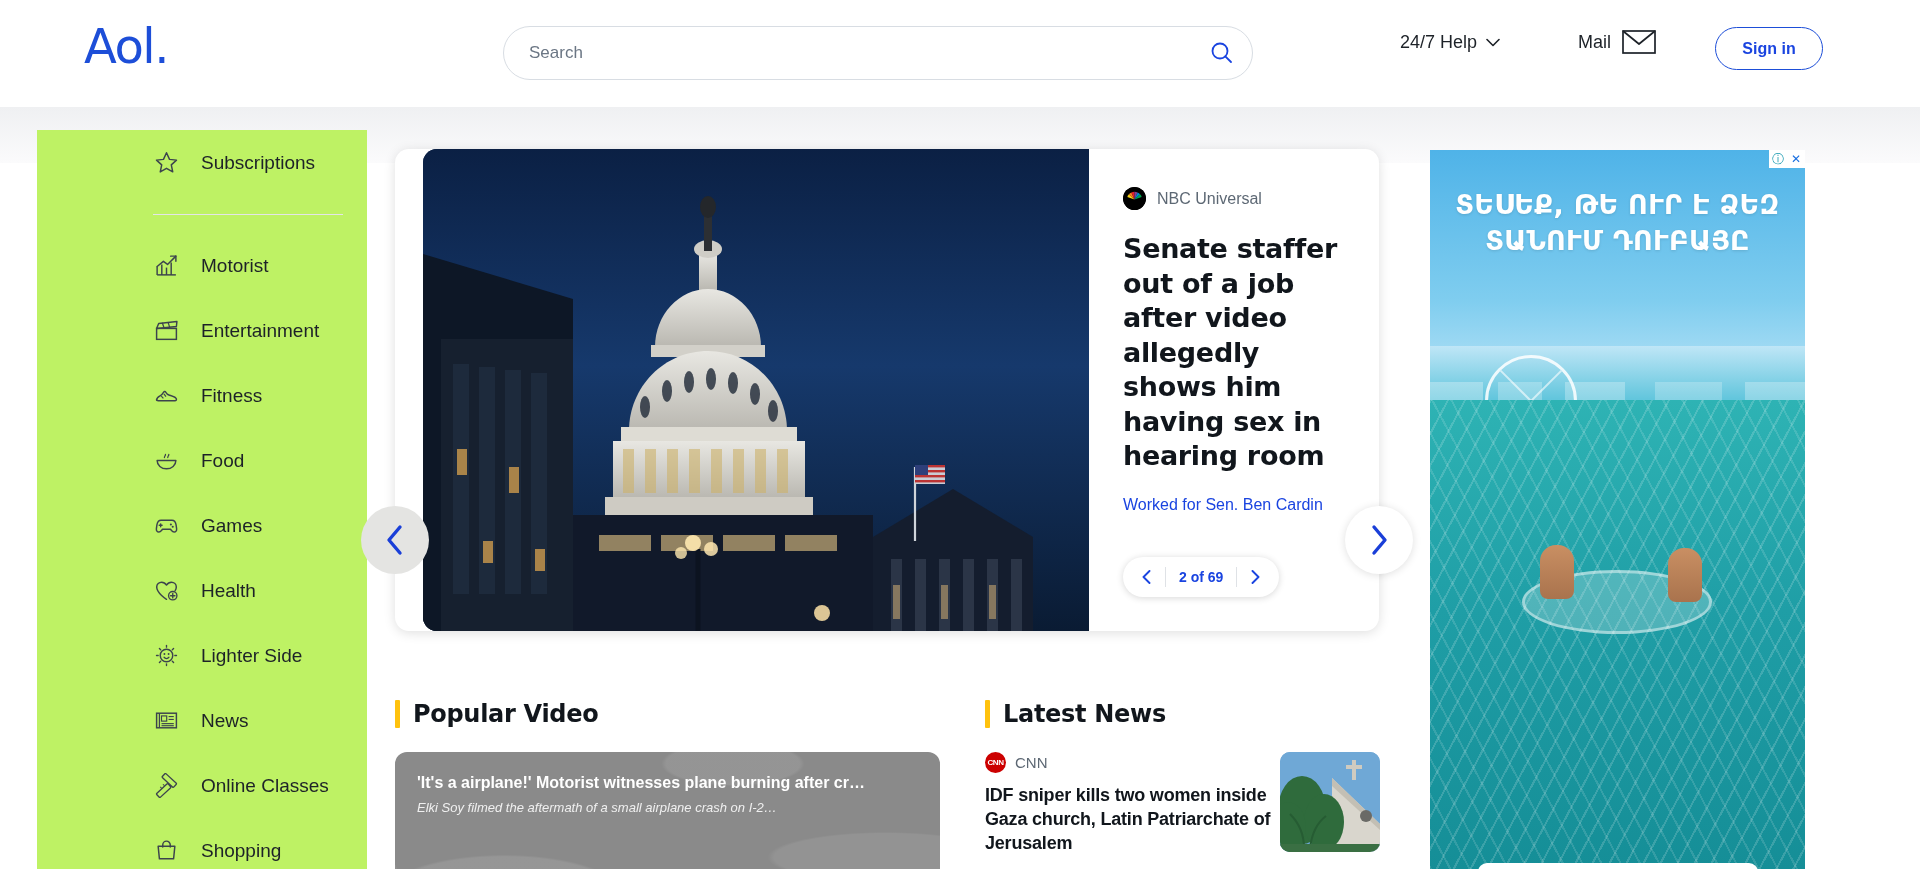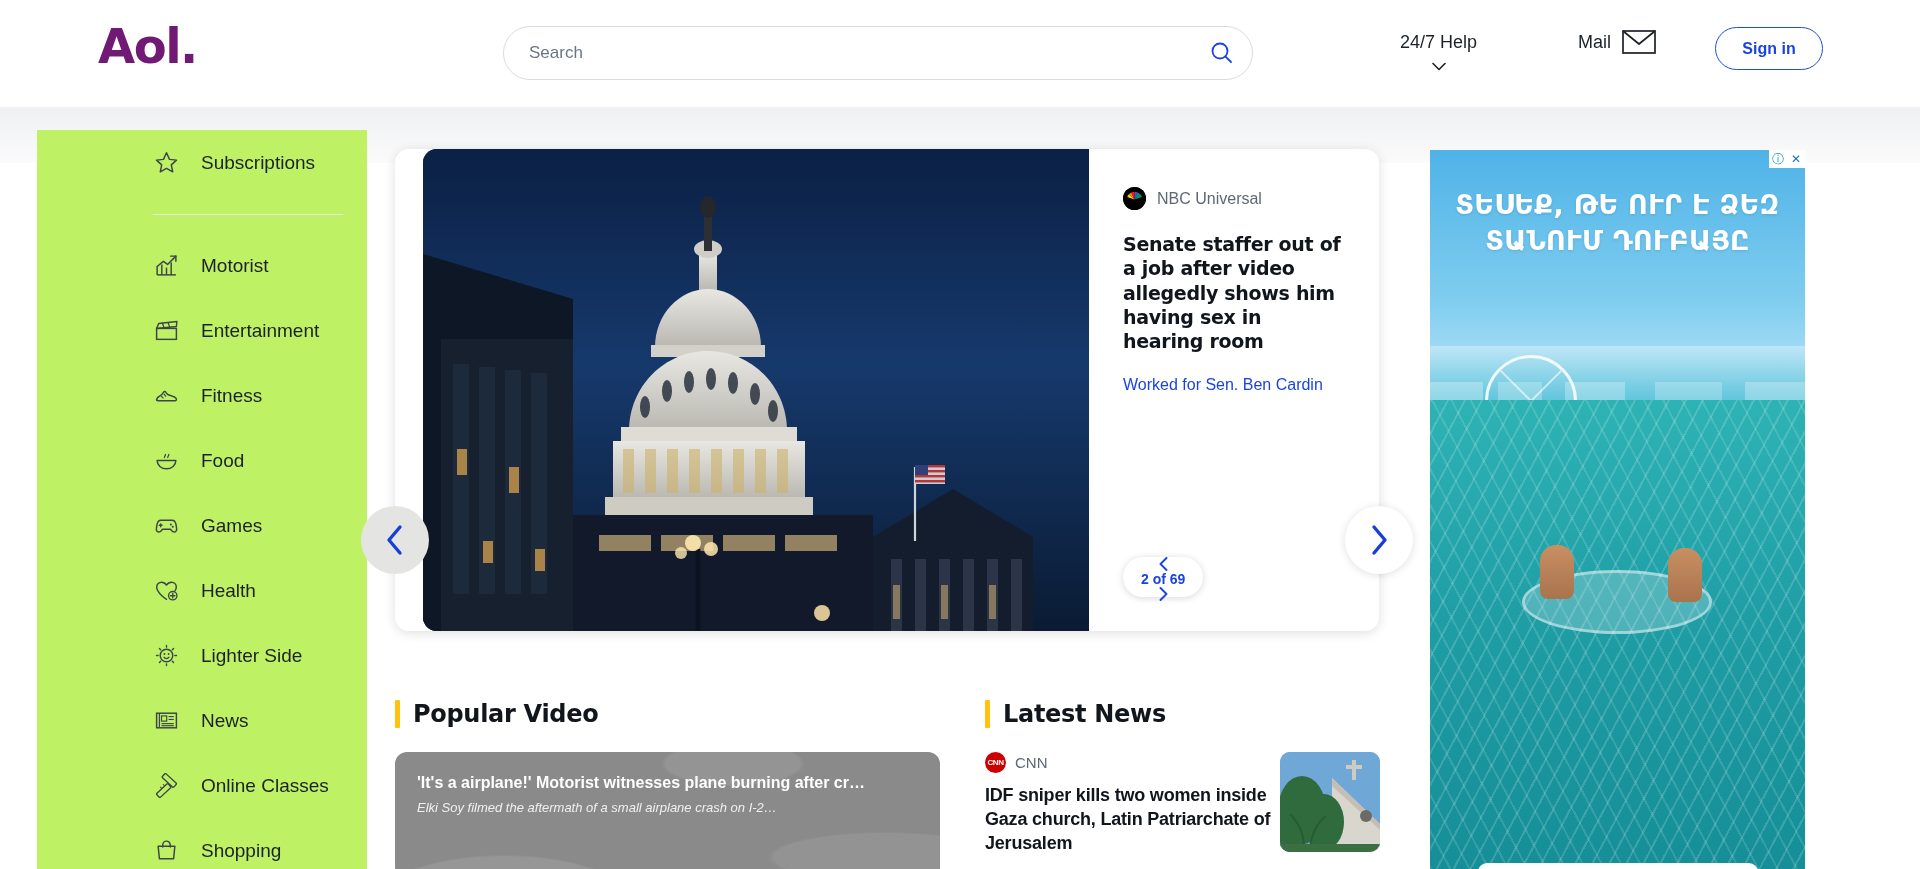--- a/index.html
+++ b/index.html
@@ -11,23 +11,23 @@
   }
 
   
   .header {
     position: absolute; top: 0; left: 0;
     width: 1920px; height: 107px;
     background: #ffffff;
     display: flex; align-items: center;
   }
   .logo {
-    position: absolute; left: 98px; top: 22px;
-    font-size: 48px; font-weight: 700; letter-spacing: -1.5px;
-    color: #701a75; line-height: 1;
+    position: absolute; left: 84px; top: 22px;
+    font-size: 48px; font-weight: 400; letter-spacing: -1.5px;
+    color: #1d4ed8; line-height: 1;
     font-family: "DejaVu Sans", sans-serif;
   }
   .search-wrap {
     position: absolute; left: 503px; top: 26px;
     width: 750px; height: 54px;
     border: 1px solid #d8dde3; border-radius: 27px;
     background: #fff; display: flex; align-items: center;
   }
   .search-input {
     flex: 1; border: none; outline: none; background: transparent;
@@ -35,21 +35,21 @@
     font-family: "Liberation Sans", sans-serif;
   }
   .search-input::placeholder { color: #6b7684; }
   .search-btn {
     width: 60px; height: 52px; background: transparent; border: none;
     display: flex; align-items: center; justify-content: center; cursor: pointer;
   }
   .help-btn {
     position: absolute; left: 1400px; top: 32px;
     display: flex; align-items: center; gap: 9px;
-    font-size: 18px; color: #1d2228; cursor: pointer; flex-direction: column;
+    font-size: 18px; color: #1d2228; cursor: pointer;
   }
   .mail-btn {
     position: absolute; left: 1578px; top: 30px;
     display: flex; align-items: center; gap: 11px;
     font-size: 18px; color: #1d2228; cursor: pointer;
   }
   .signin-btn {
     position: absolute; left: 1715px; top: 27px;
     width: 108px; height: 43px;
     border: 1.5px solid #1d4ed8; border-radius: 22px;
@@ -98,32 +98,32 @@
   }
   .capitol { position: absolute; inset: 0; }
   .hero-body { flex: 1; padding: 38px 34px 0 34px; position: relative; }
   .src-row { display: flex; align-items: center; gap: 11px; margin-bottom: 22px; }
   .src-logo {
     width: 23px; height: 23px; border-radius: 50%; flex: none;
     background: #000; position: relative; overflow: hidden;
   }
   .src-name { font-size: 16px; color: #5d6874; }
   .hero-title {
-    font-size: 19px; font-weight: 800; line-height: 1.28;
+    font-size: 27px; font-weight: 800; line-height: 1.28;
     color: #11161c; letter-spacing: -0.3px;
     font-family: "DejaVu Sans", sans-serif;
   }
   .hero-sub {
     margin-top: 22px; font-size: 16px; color: #1a44e0; cursor: pointer;
   }
   .pager {
     position: absolute; left: 34px; bottom: 34px;
     height: 40px; display: flex; align-items: center;
     background: #fff; border-radius: 20px;
-    box-shadow: 0 1px 7px rgba(0,0,0,.16); padding: 0 5px; flex-direction: column;
+    box-shadow: 0 1px 7px rgba(0,0,0,.16); padding: 0 5px;
   }
   .pager-btn {
     width: 37px; height: 38px; border: none; background: transparent;
     cursor: pointer; display: flex; align-items: center; justify-content: center;
   }
   .pager-sep { width: 1px; height: 20px; background: #dfe2e6; }
   .pager-txt { padding: 0 13px; font-size: 14px; font-weight: 700; color: #1a44e0; }
 
   .car-arrow {
     position: absolute; width: 68px; height: 68px; border-radius: 50%;

